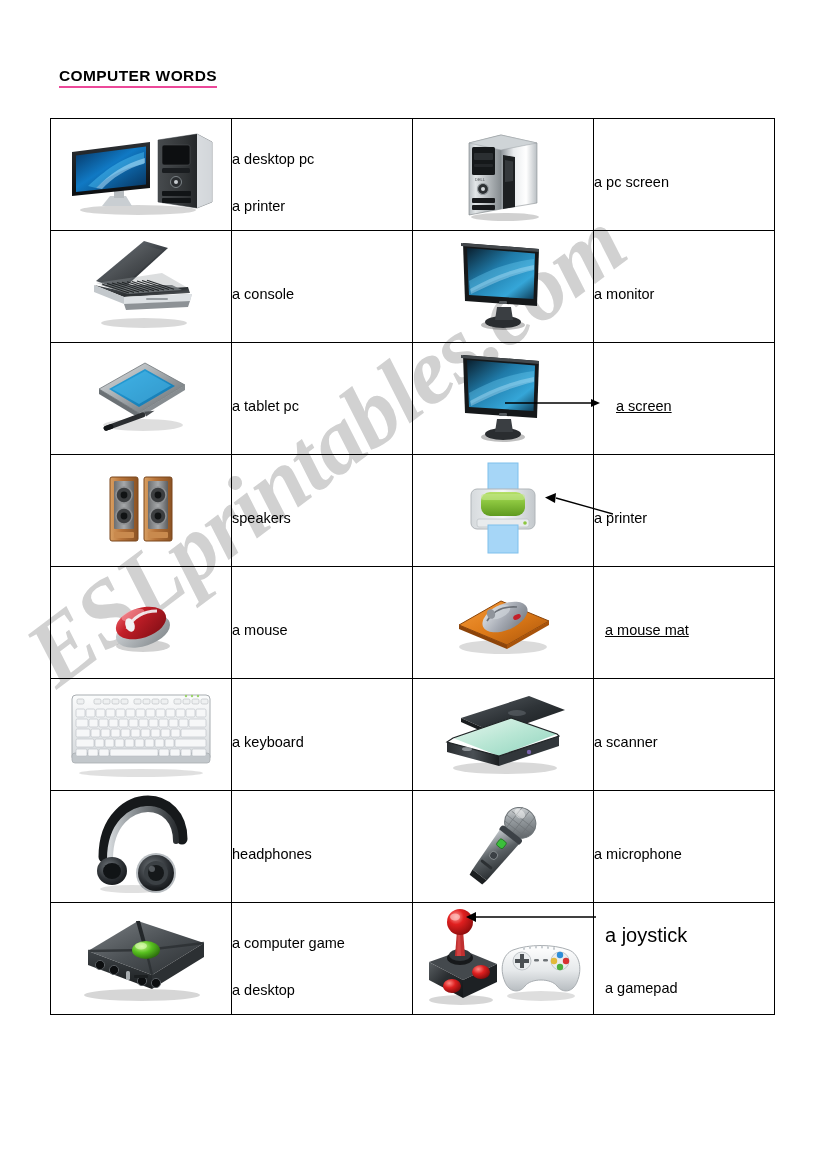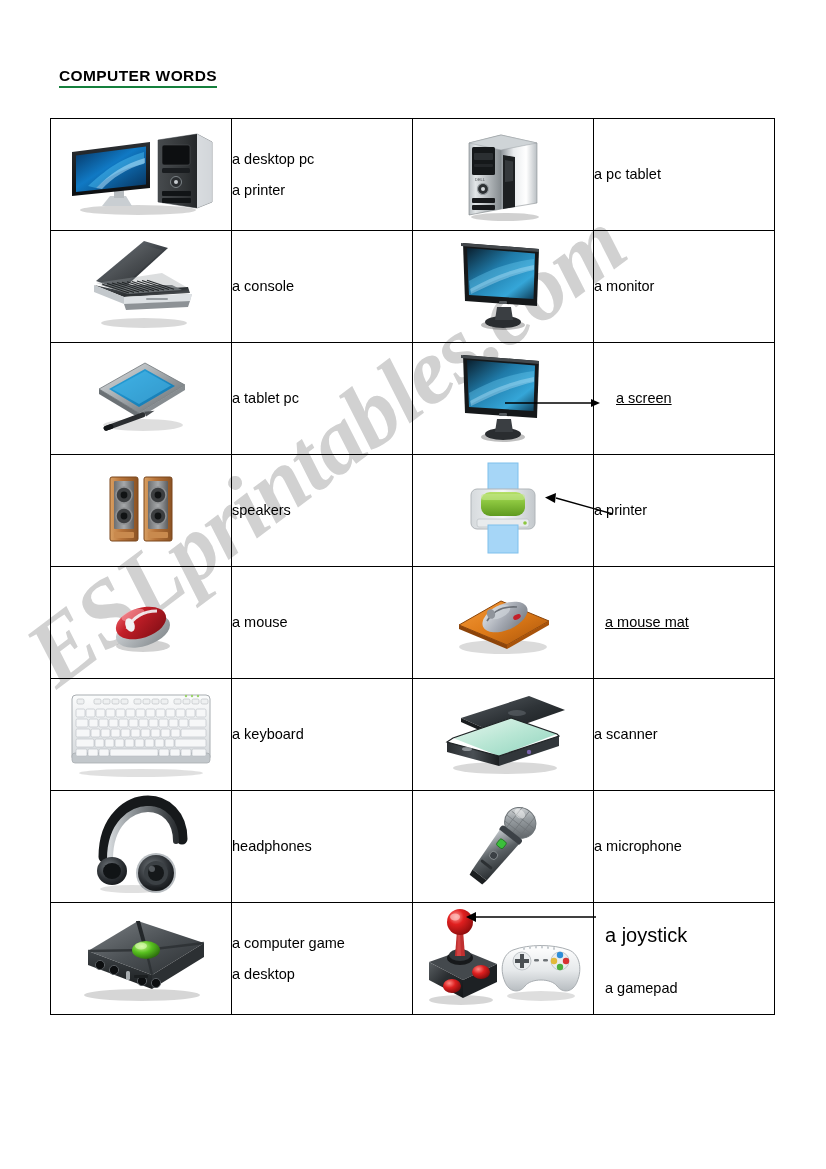--- a/index.html
+++ b/index.html
@@ -50,21 +50,21 @@
 
   
   .title {
     position: absolute;
     left: 59px;
     top: 67px;
     font-size: 15.5px;
     font-weight: bold;
     letter-spacing: .4px;
     color: #000;
-    border-bottom: 2px solid #15803d;
+    border-bottom: 2px solid #ec4899;
     padding-bottom: 1px;
     z-index: 10;
   }
 
   
   .sheet {
     position: absolute;
     left: 50px;
     top: 118px;
     width: 724px;
@@ -88,21 +88,21 @@
     position: relative;
     text-align: center;
   }
   .cell-word {
     position: relative;
     padding-left: 11px;
     font-size: 14.5px;
     color: #000;
     line-height: 31px;
   }
-  .cell-word .line { display: block; white-space: nowrap; }
+  .cell-word .line { display: block; white-space: nowrap; margin-top: 16px; }
 
   
   .cell-word.arrow-pad { padding-left: 11px; text-decoration: underline; }
   .word-top  { position: absolute; left: 11px; top: 17px; font-size: 20px; white-space: nowrap; }
   .word-bot  { position: absolute; left: 11px; top: 70px; font-size: 14.5px; white-space: nowrap; }
 
   
   .arrow-svg { position: absolute; pointer-events: none; z-index: 9; }
 
   
@@ -209,21 +209,21 @@
             <circle cx="30" cy="66" r="2" fill="#d4d8db"></circle>
             <rect x="19" y="75" width="23" height="5" rx="1" fill="#17191b"></rect>
             <rect x="19" y="82" width="23" height="5" rx="1" fill="#17191b"></rect>
 
             <path d="M50 32 L62 34 L62 84 L50 86 Z" fill="#1d2022"></path>
             <path d="M52 37 L60 38.5 L60 58 L52 59 Z" fill="#35393c"></path>
           </svg>
         </span>
       </td>
       <td class="cell-word">
-        <span class="line">a pc tablet</span>
+        <span class="line">a pc screen</span>
       </td>
     </tr>
 
     <tr class="row-tall">
       <td class="cell-pic">
         <span class="art" style="width:115px;height:95px;">
           <svg width="115" height="95" viewBox="0 0 115 95">
             <defs>
               <linearGradient id="lidOut" x1="0" y1="0" x2="1" y2="1">
                 <stop offset="0" stop-color="#8d9296"></stop>

